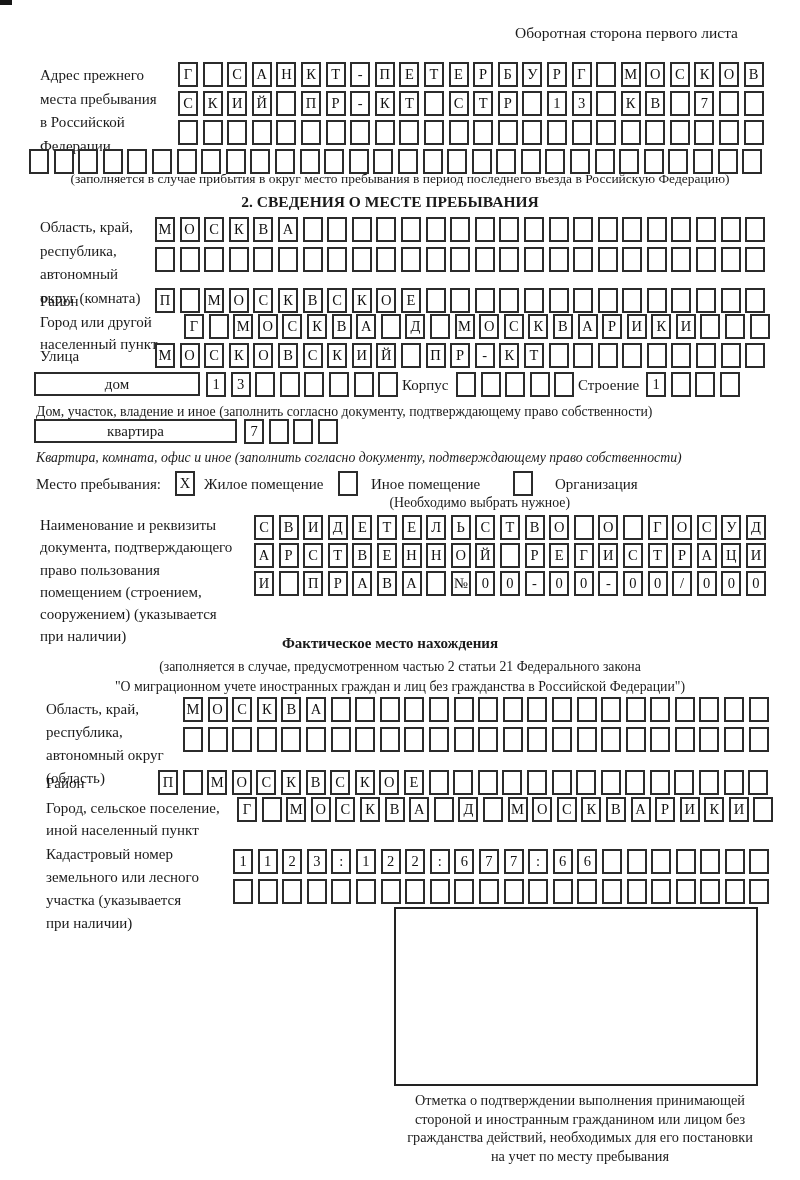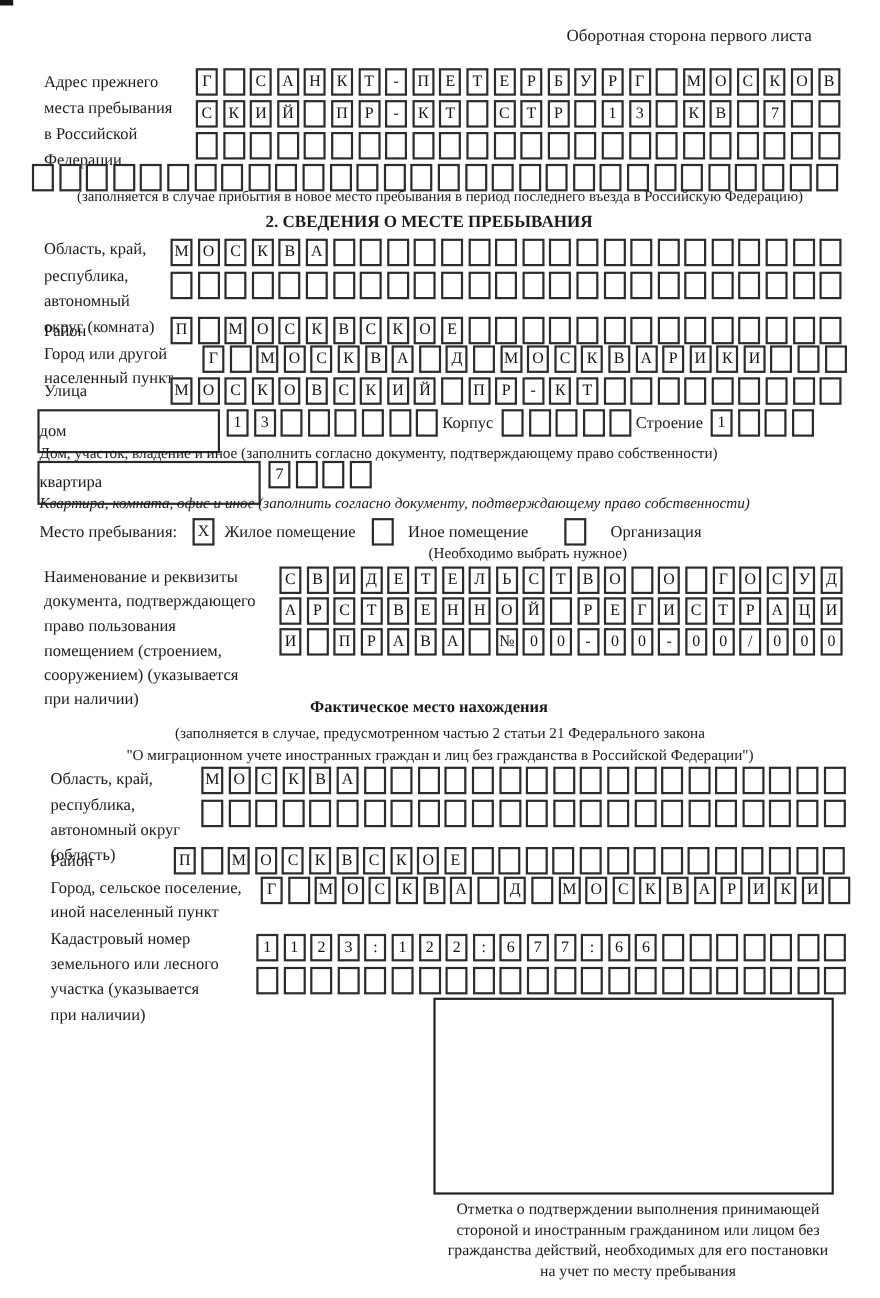--- a/index.html
+++ b/index.html
@@ -14,22 +14,22 @@
   .caption{position:absolute;font-size:13.8px;white-space:nowrap;}
   .center-text{position:absolute;left:0;width:800px;text-align:center;white-space:nowrap;}
   .cellrow{position:absolute;display:flex;}
   .cell{
     flex:0 0 auto;box-sizing:border-box;width:20px;height:25px;
     border:2px solid #2b2b2b;margin-right:4.6px;background:#fff;
     display:flex;align-items:center;justify-content:center;
     font-size:14.5px;line-height:1;color:#111;
   }
   .boxfield{
-    position:absolute;box-sizing:border-box;height:40px;border:2px solid #2b2b2b;
-    display:flex;align-items:center;font-size:15px;background:#fff;
+    position:absolute;box-sizing:border-box;height:24px;border:2px solid #2b2b2b;
+    display:flex;align-items:center;justify-content:center;font-size:15px;background:#fff;
   }
   .corner-mark{position:absolute;left:0;top:0;width:12px;height:5px;background:#161616;}
   .corner-note{position:absolute;top:24px;right:62px;font-size:15.5px;white-space:nowrap;}
   .section-title{position:absolute;left:0;width:780px;text-align:center;font-weight:bold;font-size:15.5px;white-space:nowrap;}
   .stamp-box{position:absolute;left:394px;top:907px;width:364px;height:179px;border:2px solid #222;box-sizing:border-box;background:#fff;}
   .stamp-caption{position:absolute;left:382px;top:1091px;width:396px;text-align:center;font-size:14.3px;line-height:18.5px;}
   .note-lines{text-align:center;font-size:13.8px;line-height:19.5px;}
 </style>
 </head>
 <body>
@@ -147,21 +147,21 @@
     <span class="cell"></span>
     <span class="cell"></span>
     <span class="cell"></span>
     <span class="cell"></span>
     <span class="cell"></span>
     <span class="cell"></span>
     <span class="cell"></span>
     <span class="cell"></span>
     <span class="cell"></span>
   </div>
-<div class="center-text" style="top:171px;font-size:13.5px;">(заполняется в случае прибытия в новое место пребывания в период последнего въезда в Российскую Федерацию)</div>
+<div class="center-text" style="top:171px;font-size:13.5px;">(заполняется в случае прибытия в округ место пребывания в период последнего въезда в Российскую Федерацию)</div>
 
 <div class="section-title" style="top:193px;">2. СВЕДЕНИЯ О МЕСТЕ ПРЕБЫВАНИЯ</div>
 
 <div class="label" style="left:40px;top:216px;">
     <div>Область, край,</div>
     <div>республика,</div>
     <div>автономный</div>
     <div>округ (комната)</div>
   </div>
 <div class="cellrow" style="left:155px;top:217px;">

